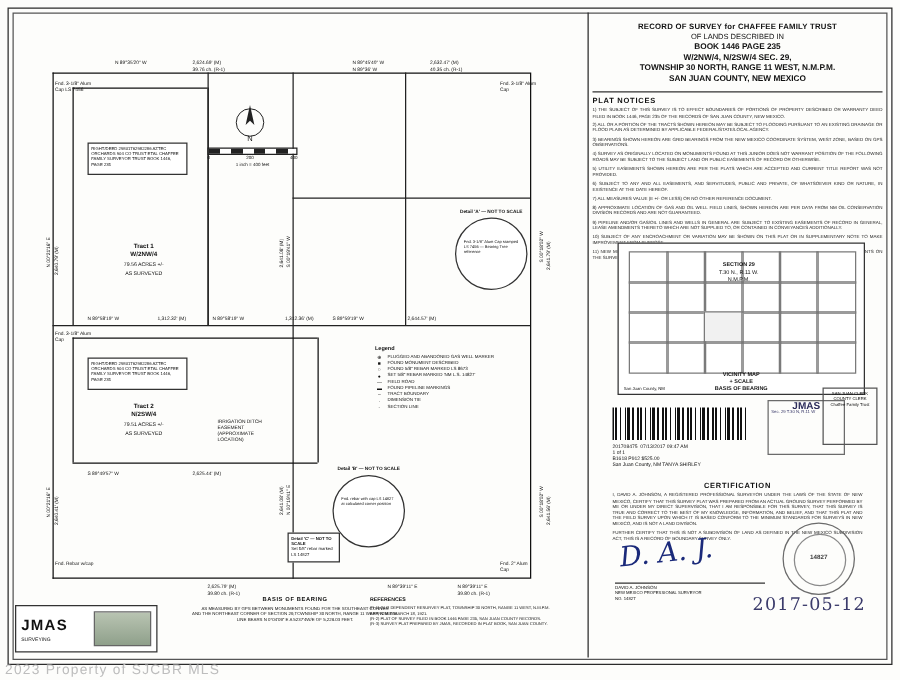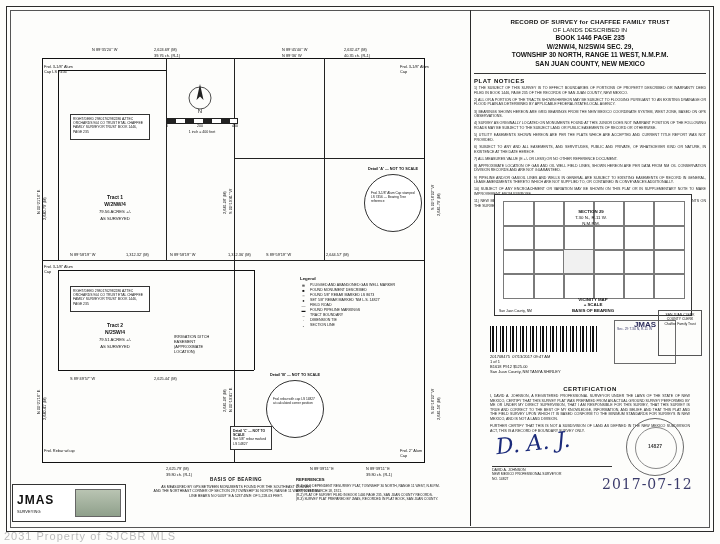--- a/index.html
+++ b/index.html
@@ -304,21 +304,21 @@
     <div>(R-2)  PLAT OF SURVEY FILED IN BOOK 1446 PAGE 235, SAN JUAN COUNTY RECORDS.</div>
     <div>(R-3)  SURVEY PLAT PREPARED BY JMAS, RECORDED IN PLAT BOOK, SAN JUAN COUNTY.</div>
   </div>
 
   <div class="logo">
     <div class="jm">JMAS</div>
     <div class="ph"></div>
     <div style="position:absolute;left:4px;top:24px;font-size:4px;">SURVEYING</div>
   </div>
 
-  <div class="wm">2031 Property of SJCBR MLS</div>
+  <div class="wm">2023 Property of SJCBR MLS</div>
 
   <div class="rpanel">
     <div class="title-block">
       <div class="t1">RECORD OF SURVEY for CHAFFEE FAMILY TRUST</div>
       <div class="t2">OF LANDS DESCRIBED IN</div>
       <div class="t3">BOOK 1446 PAGE 235</div>
       <div class="t3">W/2NW/4, N/2SW/4 SEC. 29,</div>
       <div class="t3">TOWNSHIP 30 NORTH, RANGE 11 WEST, N.M.P.M.</div>
       <div class="t3">SAN JUAN COUNTY, NEW MEXICO</div>
     </div>
@@ -407,15 +407,15 @@
       <span>DAVID A. JOHNSON</span>
     </div>
     <div style="position:absolute;left:18px;top:458px;font-size:3.4px;">NEW MEXICO PROFESSIONAL SURVEYOR</div>
     <div style="position:absolute;left:18px;top:463px;font-size:3.4px;">NO. 14827</div>
 
     <div class="stamp-circle">
       <div class="in"></div>
       <div class="num">14827</div>
     </div>
 
-    <div class="datestamp">2017-07-12</div>
+    <div class="datestamp">2017-05-12</div>
   </div>
 </div>
 
 </body></html>

